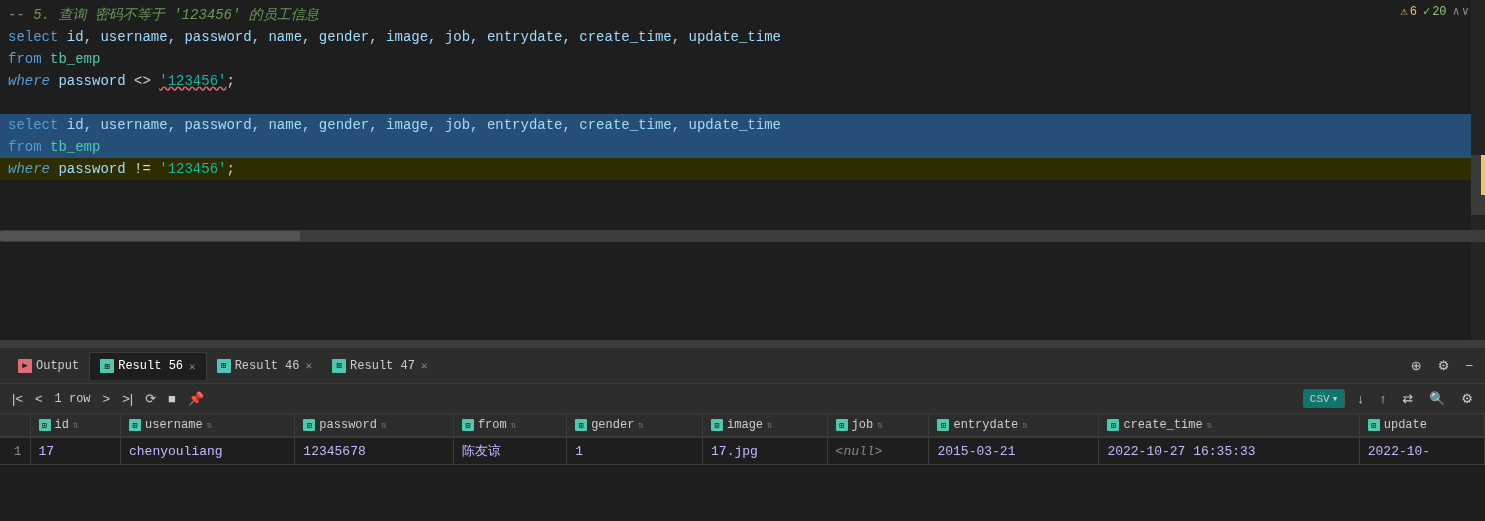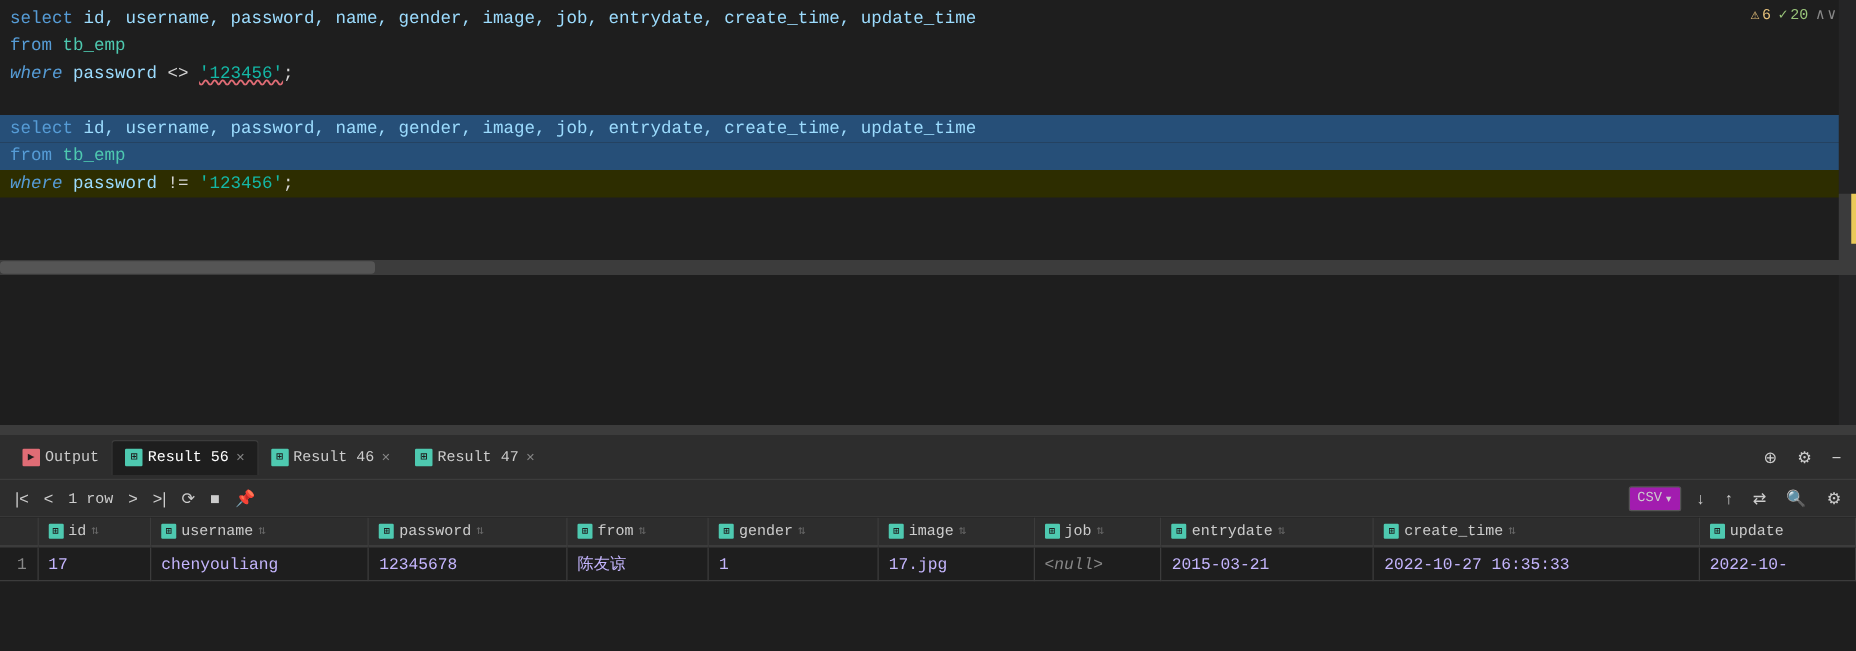--- a/index.html
+++ b/index.html
@@ -232,21 +232,21 @@
     .row-info {
       display: flex;
       align-items: center;
       gap: 4px;
       padding: 0 4px;
       font-size: 12px;
       color: #ccc;
     }
 
     .csv-btn {
-      background: #a21caf;
+      background: #0f766e;
       border: 1px solid #555;
       color: #ccc;
       font-size: 11px;
       padding: 2px 6px;
       cursor: pointer;
       border-radius: 2px;
       display: flex;
       align-items: center;
       gap: 2px;
     }
@@ -348,20 +348,23 @@
       <span class="check-badge">
         <span>✓</span>
         <span>20</span>
       </span>
       <span class="nav-arrows">
         <span>∧</span>
         <span>∨</span>
       </span>
     </div>
 
+    <div class="line comment">
+      <span>-- 5. 查询 密码不等于 '123456' 的员工信息</span>
+    </div>
 
     <div class="line">
       <span class="kw-select">select</span><span class="col-name"> id, username, password, name, gender, image, job, entrydate, create_time, update_time</span>
     </div>
 
     <div class="line">
       <span class="kw-from">from</span><span class="table-name"> tb_emp</span>
     </div>
 
     <div class="line">

